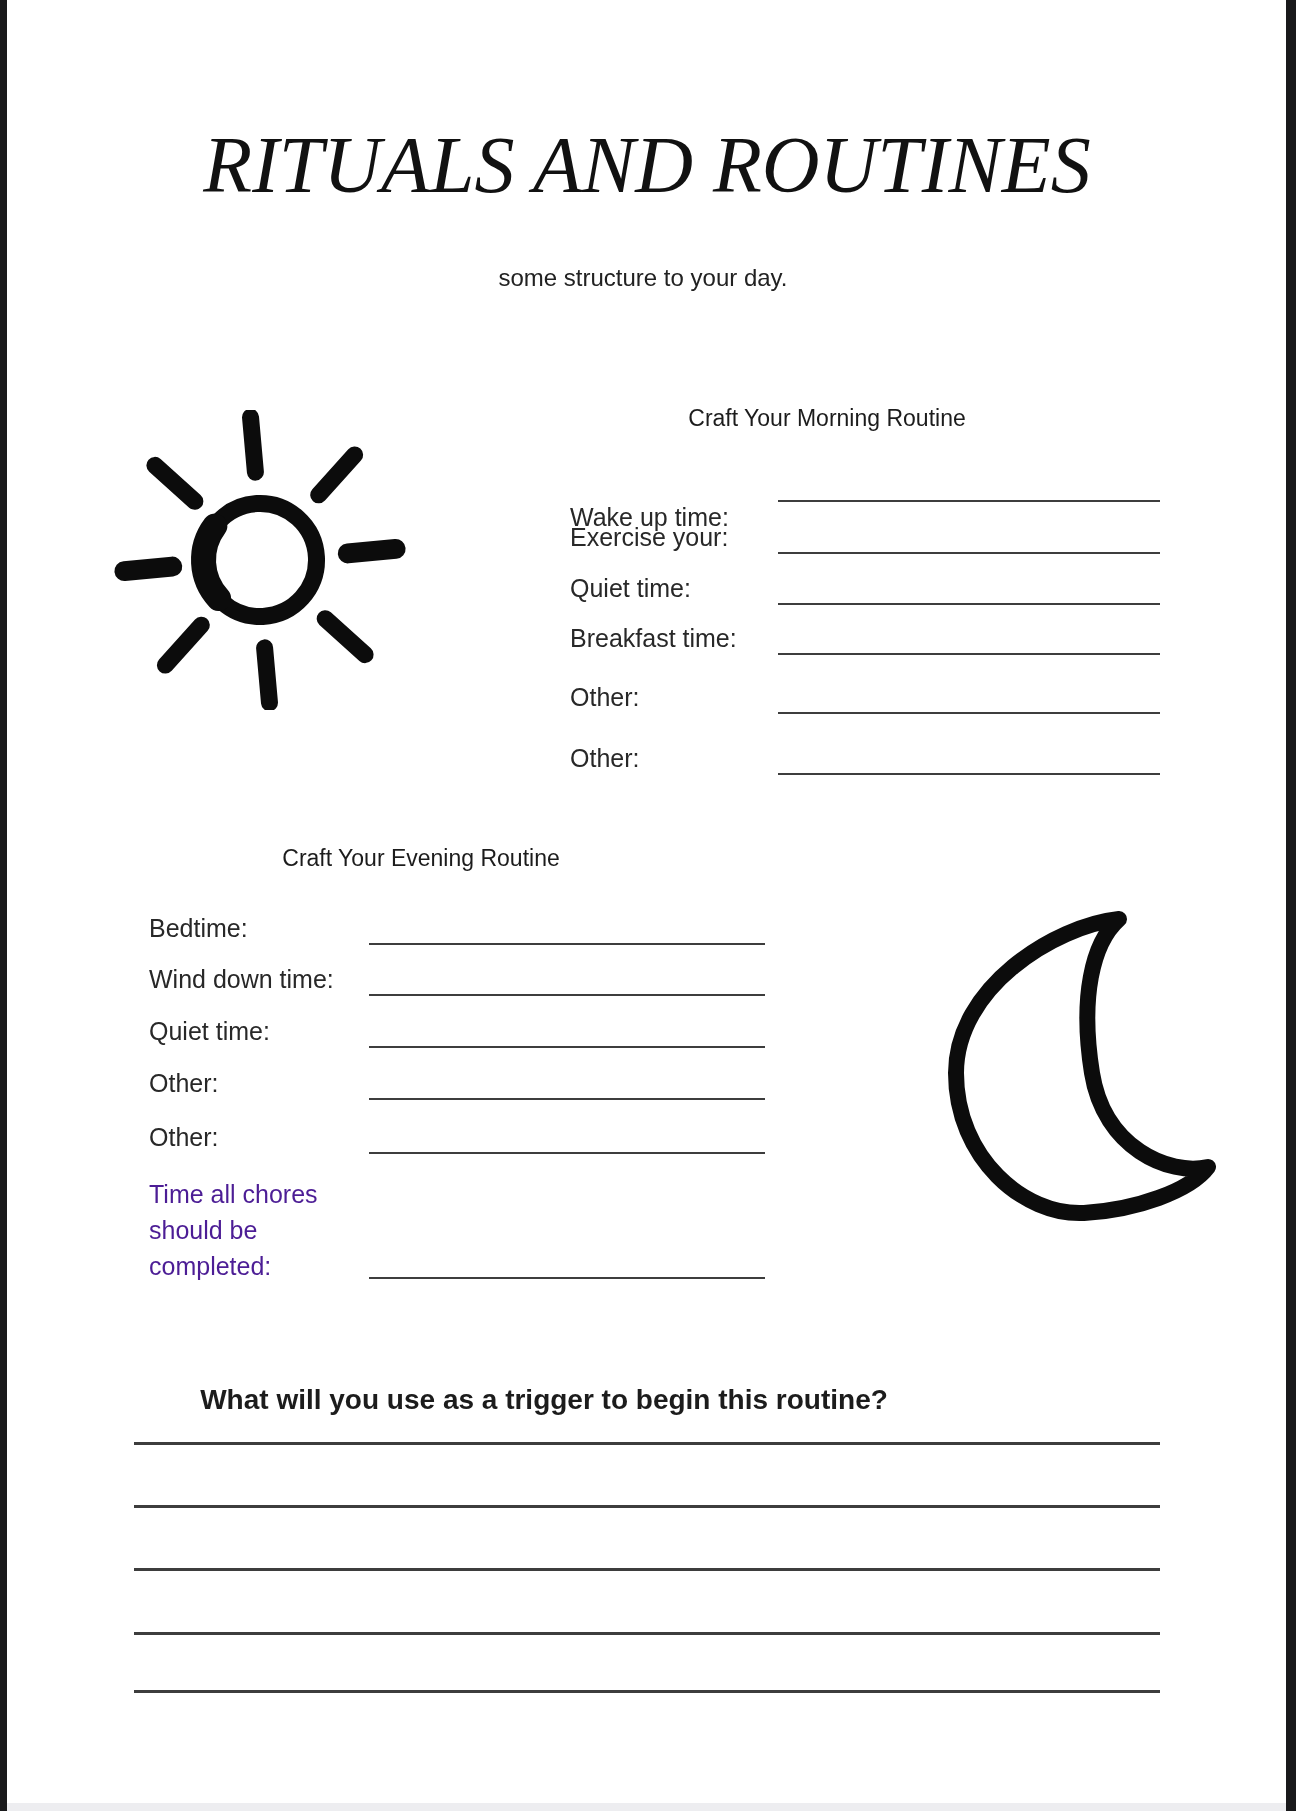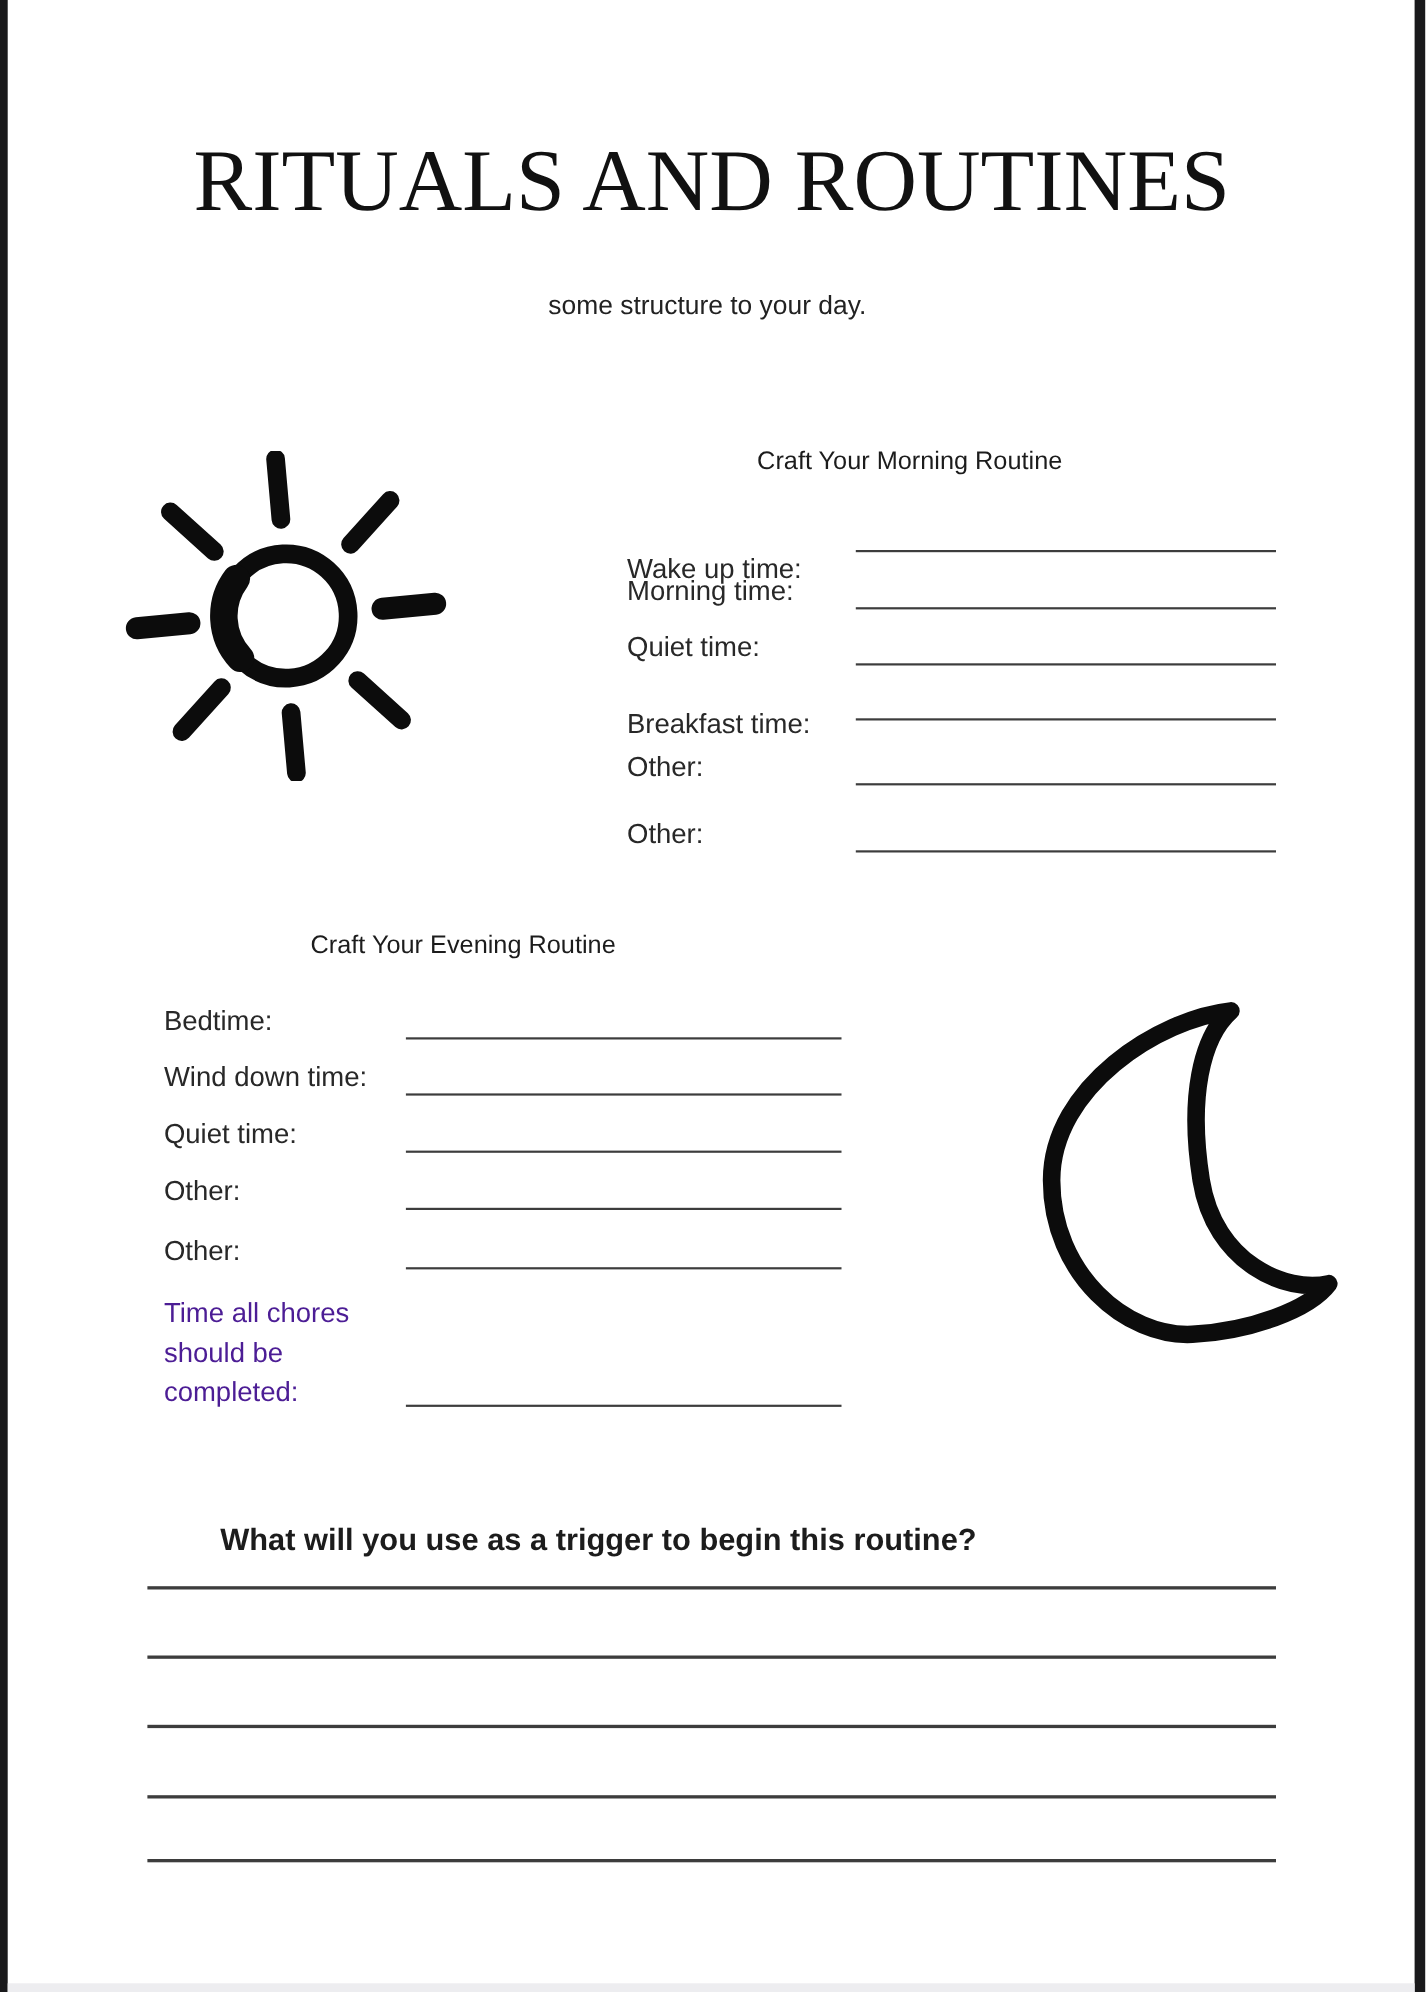--- a/index.html
+++ b/index.html
@@ -10,20 +10,21 @@
   }
   .edge-left  { position:absolute; left:0; top:0; width:7px;  height:1811px; background:#19191b; }
   .edge-right { position:absolute; right:0; top:0; width:10px; height:1811px; background:#19191b; }
   .footer-strip { position:absolute; left:7px; width:1279px; top:1803px; height:8px; background:#ededf0; }
 
   .doc-title {
     position:absolute; left:8px; width:1278px; top:120px;
     text-align:center; font-family:"Liberation Serif", serif;
     font-size:80px; line-height:90px; font-weight:400; color:#111111;
     white-space:nowrap;
+    font-style:italic;
   }
   .doc-subtitle {
     position:absolute; left:8px; width:1270px; top:259px;
     text-align:center; font-size:24px; line-height:37px; color:#222222;
   }
   .section-heading {
     position:absolute; width:400px; text-align:center;
     font-size:23px; font-weight:normal; line-height:34px; color:#1c1c1c;
     white-space:nowrap;
   }
@@ -77,25 +78,25 @@
         <line x1="222" y1="212" x2="260" y2="250" stroke-width="17"></line>
         <line x1="98" y1="212" x2="60" y2="250" stroke-width="17"></line>
       </g>
     </svg>
   </div>
 
   <div class="section-heading" style="left:627px; top:401px;">Craft Your Morning Routine</div>
 
   <div class="field-label" style="left:570px; top:469px;margin-top:32px;">Wake up time:</div>
   <div class="fill-line morning" style="top:500px;"></div>
-  <div class="field-label" style="left:570px; top:521px;">Morning time:</div>
+  <div class="field-label" style="left:570px; top:521px;">Exercise your:</div>
   <div class="fill-line morning" style="top:552px;"></div>
   <div class="field-label" style="left:570px; top:572px;">Quiet time:</div>
   <div class="fill-line morning" style="top:603px;"></div>
-  <div class="field-label" style="left:570px; top:622px;margin-top:20px;">Breakfast time:</div>
+  <div class="field-label" style="left:570px; top:622px;">Breakfast time:</div>
   <div class="fill-line morning" style="top:653px;"></div>
   <div class="field-label" style="left:570px; top:681px;">Other:</div>
   <div class="fill-line morning" style="top:712px;"></div>
   <div class="field-label" style="left:570px; top:742px;">Other:</div>
   <div class="fill-line morning" style="top:773px;"></div>
 
   <div class="section-heading" style="left:221px; top:841px;">Craft Your Evening Routine</div>
 
   <div class="field-label" style="left:149px; top:912px;">Bedtime:</div>
   <div class="fill-line evening" style="top:943px;"></div>

